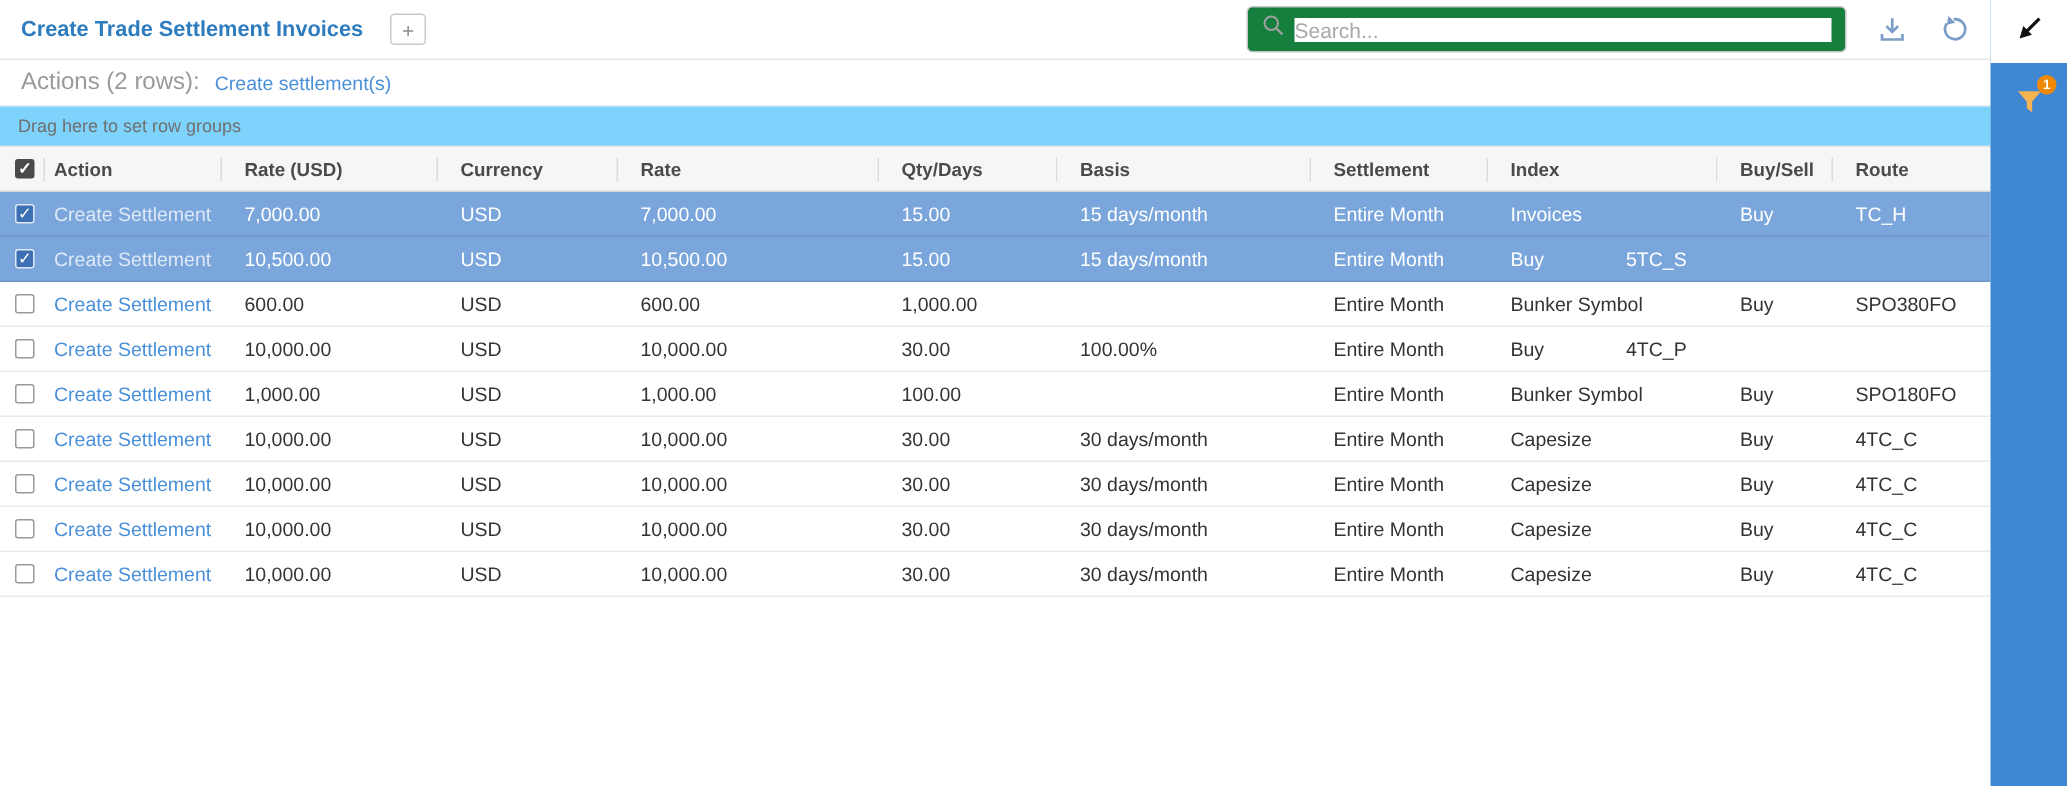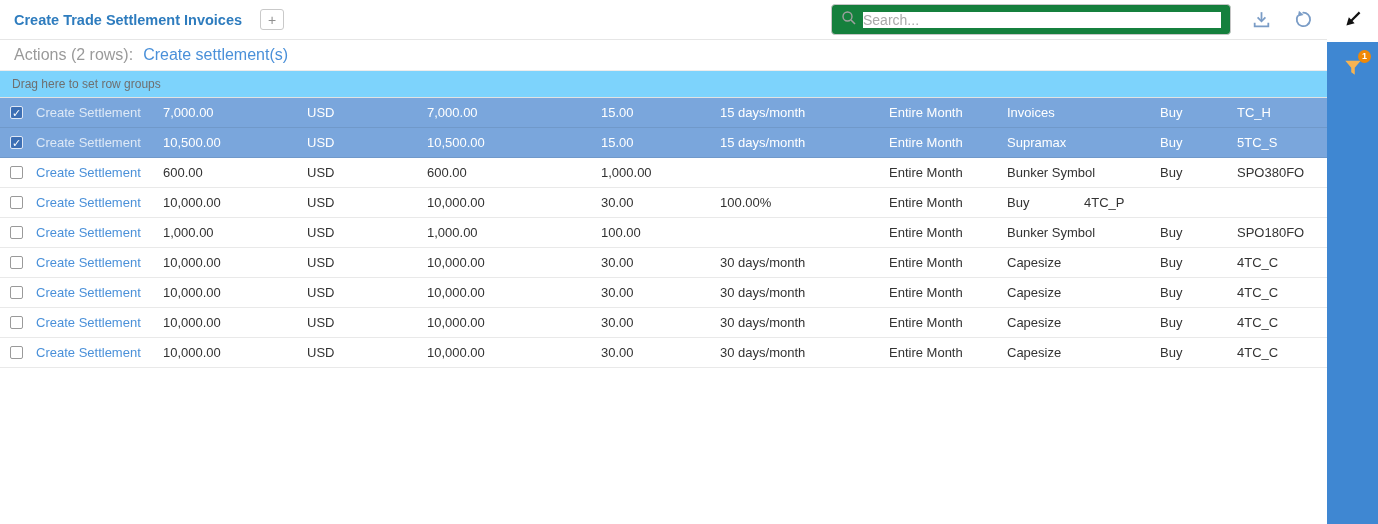--- a/index.html
+++ b/index.html
@@ -22,21 +22,21 @@
     box-shadow:inset 0 1px 2px rgba(0,0,0,0.04); }
   .search-box input { border:none; outline:none; flex:1; font-size:14px; color:#555;
     font-family:"Liberation Sans", sans-serif; margin-left:6px; }
   .search-box input::placeholder { color:#a9a9a9; }
   .icon-btn { margin-left:20px; display:inline-flex; align-items:center; cursor:pointer; }
 
   
   .actions-bar { display:flex; align-items:center; height:31px; padding:0 14px;
     border-bottom:1px solid #ececec; }
   .actions-label { color:#9a9a9a; font-size:16px; }
-  .actions-link { color:#4a90d9; font-size:16px; margin-left:10px; cursor:pointer;
+  .actions-link { color:#4a90d9; font-size:13px; margin-left:10px; cursor:pointer;
     text-decoration:none; }
 
   
   .drag-bar { height:27px; line-height:27px; padding:0 12px; border-bottom:1px solid #e2e2e2;
     color:#6f6f6f; font-size:12px; background:#7dd3fc; }
 
   
   .thead { display:flex; height:30px; background:#f6f6f6; border-bottom:1px solid #d8d8d8; }
   .th { position:relative; line-height:30px; font-size:12.5px; font-weight:bold; color:#4a4a4a;
     padding-left:15px; white-space:nowrap; overflow:hidden; cursor:pointer; }
@@ -117,20 +117,33 @@
     <div class="actions-bar">
       <span class="actions-label">Actions (2 rows):</span>
       <a class="actions-link">Create settlement(s)</a>
     </div>
 
     <div class="drag-bar">
       <span>Drag here to set row groups</span>
     </div>
 
     <div>
+      <div class="thead">
+        <div class="th col-check"><span class="checkbox header-check"></span></div>
+        <div class="th col-action">Action</div>
+        <div class="th col-rateusd">Rate (USD)</div>
+        <div class="th col-currency">Currency</div>
+        <div class="th col-rate">Rate</div>
+        <div class="th col-qty">Qty/Days</div>
+        <div class="th col-basis">Basis</div>
+        <div class="th col-settlement">Settlement</div>
+        <div class="th col-index">Index</div>
+        <div class="th col-buysell">Buy/Sell</div>
+        <div class="th col-route">Route</div>
+      </div>
       <div>
   <div class="tr selected">
     <div class="td col-check"><span class="checkbox checked"></span></div>
     <div class="td col-action"><a class="link">Create Settlement</a></div>
     <div class="td col-rateusd">7,000.00</div>
     <div class="td col-currency">USD</div>
     <div class="td col-rate">7,000.00</div>
     <div class="td col-qty">15.00</div>
     <div class="td col-basis">15 days/month</div>
     <div class="td col-settlement">Entire Month</div>
@@ -141,21 +154,20 @@
 
   <div class="tr selected">
     <div class="td col-check"><span class="checkbox checked"></span></div>
     <div class="td col-action"><a class="link">Create Settlement</a></div>
     <div class="td col-rateusd">10,500.00</div>
     <div class="td col-currency">USD</div>
     <div class="td col-rate">10,500.00</div>
     <div class="td col-qty">15.00</div>
     <div class="td col-basis">15 days/month</div>
     <div class="td col-settlement">Entire Month</div>
-    <div class="td col-index">Supramax</div>
     <div class="td col-buysell">Buy</div>
     <div class="td col-route">5TC_S</div>
   </div>
 
   <div class="tr">
     <div class="td col-check"><span class="checkbox"></span></div>
     <div class="td col-action"><a class="link">Create Settlement</a></div>
     <div class="td col-rateusd">600.00</div>
     <div class="td col-currency">USD</div>
     <div class="td col-rate">600.00</div>

